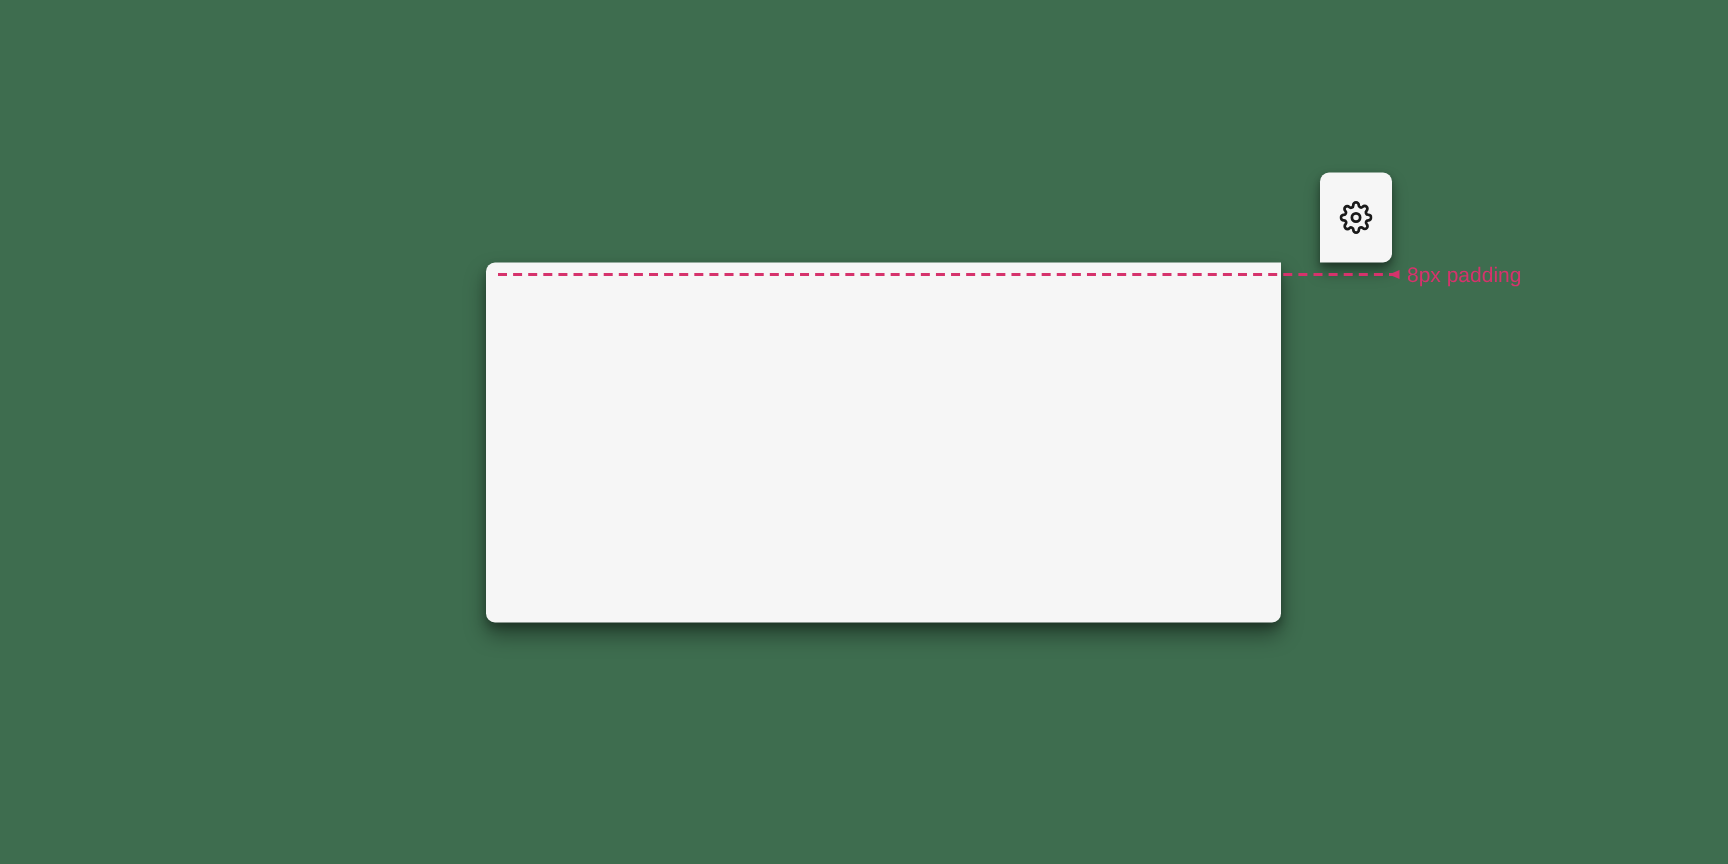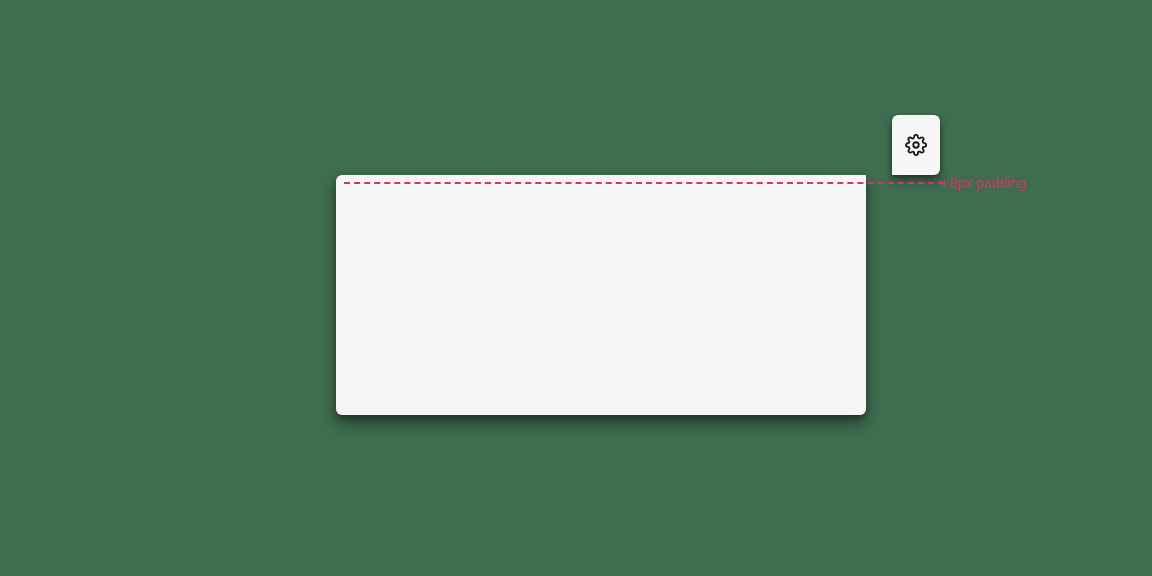--- a/index.html
+++ b/index.html
@@ -9,21 +9,21 @@
     }
     body {
       width: 1152px;
       height: 576px;
       background: #3e6d4f;
       font-family: -apple-system, BlinkMacSystemFont, "Segoe UI", Helvetica, Arial, sans-serif;
       position: relative;
     }
     .container {
       position: absolute;
-      left: 336px;
+      left: 324px;
       top: 115px;
       width: 604px;
       height: 330px;
     }
     .settings-box {
       position: absolute;
       right: 0;
       top: 0;
       width: 48px;
       height: 60px;

